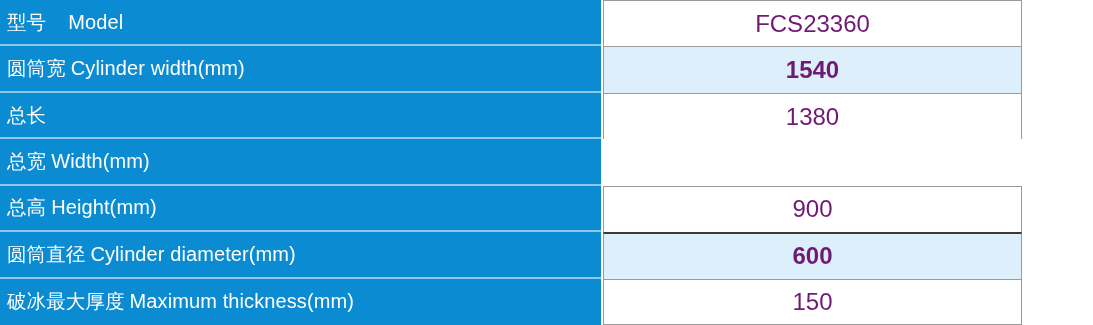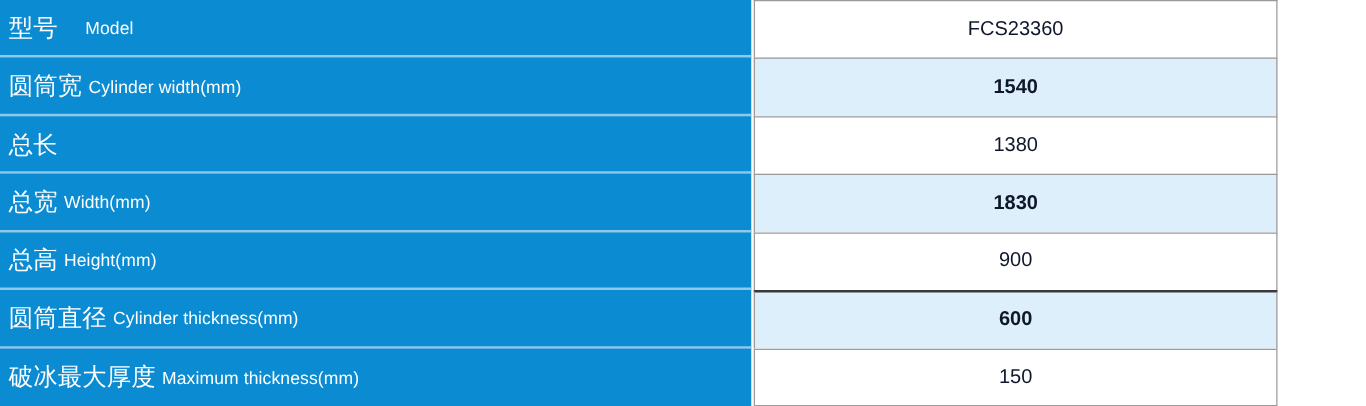--- a/index.html
+++ b/index.html
@@ -48,41 +48,41 @@
     position: relative;
     z-index: 2;
   }
   .spec-row:last-child .label-cell {
     border-bottom: none;
   }
   .label-cell .cn {
     font-size: 19.5px;
   }
   .label-cell .en {
-    font-size: 14px;
+    font-size: 20px;
   }
   .label-cell .gap-wide {
     display: inline-block;
     width: 22px;
   }
   .label-cell .gap-thin {
     display: inline-block;
     width: 5px;
   }
 
   
   .value-cell {
     flex: 1 1 auto;
     box-sizing: border-box;
     background: #ffffff;
-    color: #0f172a;
+    color: #701a75;
     display: flex;
     align-items: center;
     justify-content: center;
-    font-size: 16px;
+    font-size: 24px;
     border: 1px solid #9a9a9a;
     border-bottom: none;
     margin-left: 2px;
     position: relative;
     z-index: 1;
   }
   .spec-row:last-child .value-cell {
     border-bottom: 1px solid #9a9a9a;
     text-align: right;
   }
@@ -120,35 +120,34 @@
         <span class="gap-thin"></span>
       </div>
       <div class="value-cell">1380</div>
     </div>
     <div class="spec-row">
       <div class="label-cell">
         <span class="cn">总宽</span>
         <span class="gap-thin"></span>
         <span class="en">Width(mm)</span>
       </div>
-      <div class="value-cell alt">1830</div>
     </div>
     <div class="spec-row">
       <div class="label-cell">
         <span class="cn">总高</span>
         <span class="gap-thin"></span>
         <span class="en">Height(mm)</span>
       </div>
       <div class="value-cell">900</div>
     </div>
     <div class="spec-row">
       <div class="label-cell">
         <span class="cn">圆筒直径</span>
         <span class="gap-thin"></span>
-        <span class="en">Cylinder thickness(mm)</span>
+        <span class="en">Cylinder diameter(mm)</span>
       </div>
       <div class="value-cell alt strong-top">600</div>
     </div>
     <div class="spec-row">
       <div class="label-cell">
         <span class="cn">破冰最大厚度</span>
         <span class="gap-thin"></span>
         <span class="en">Maximum thickness(mm)</span>
       </div>
       <div class="value-cell">150</div>

